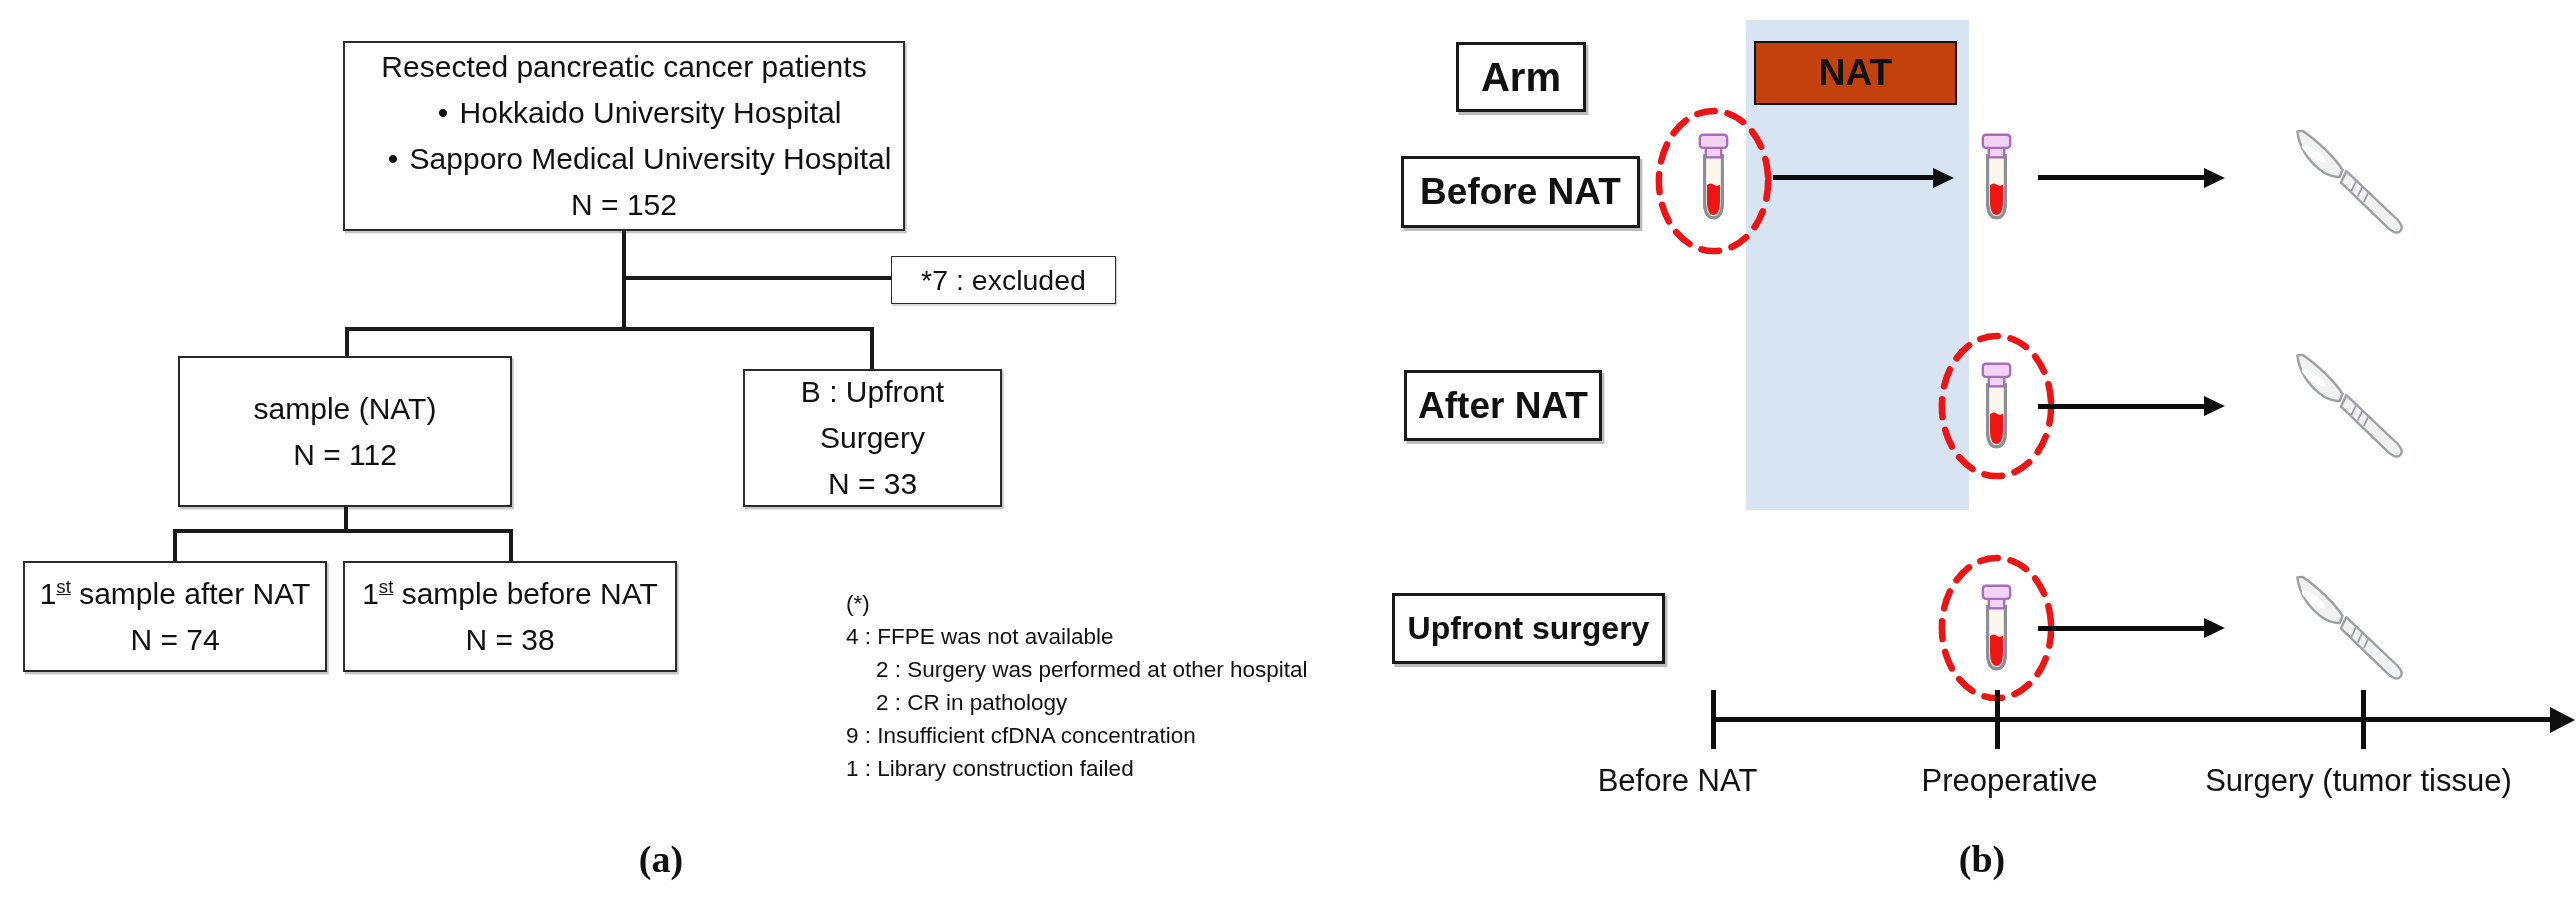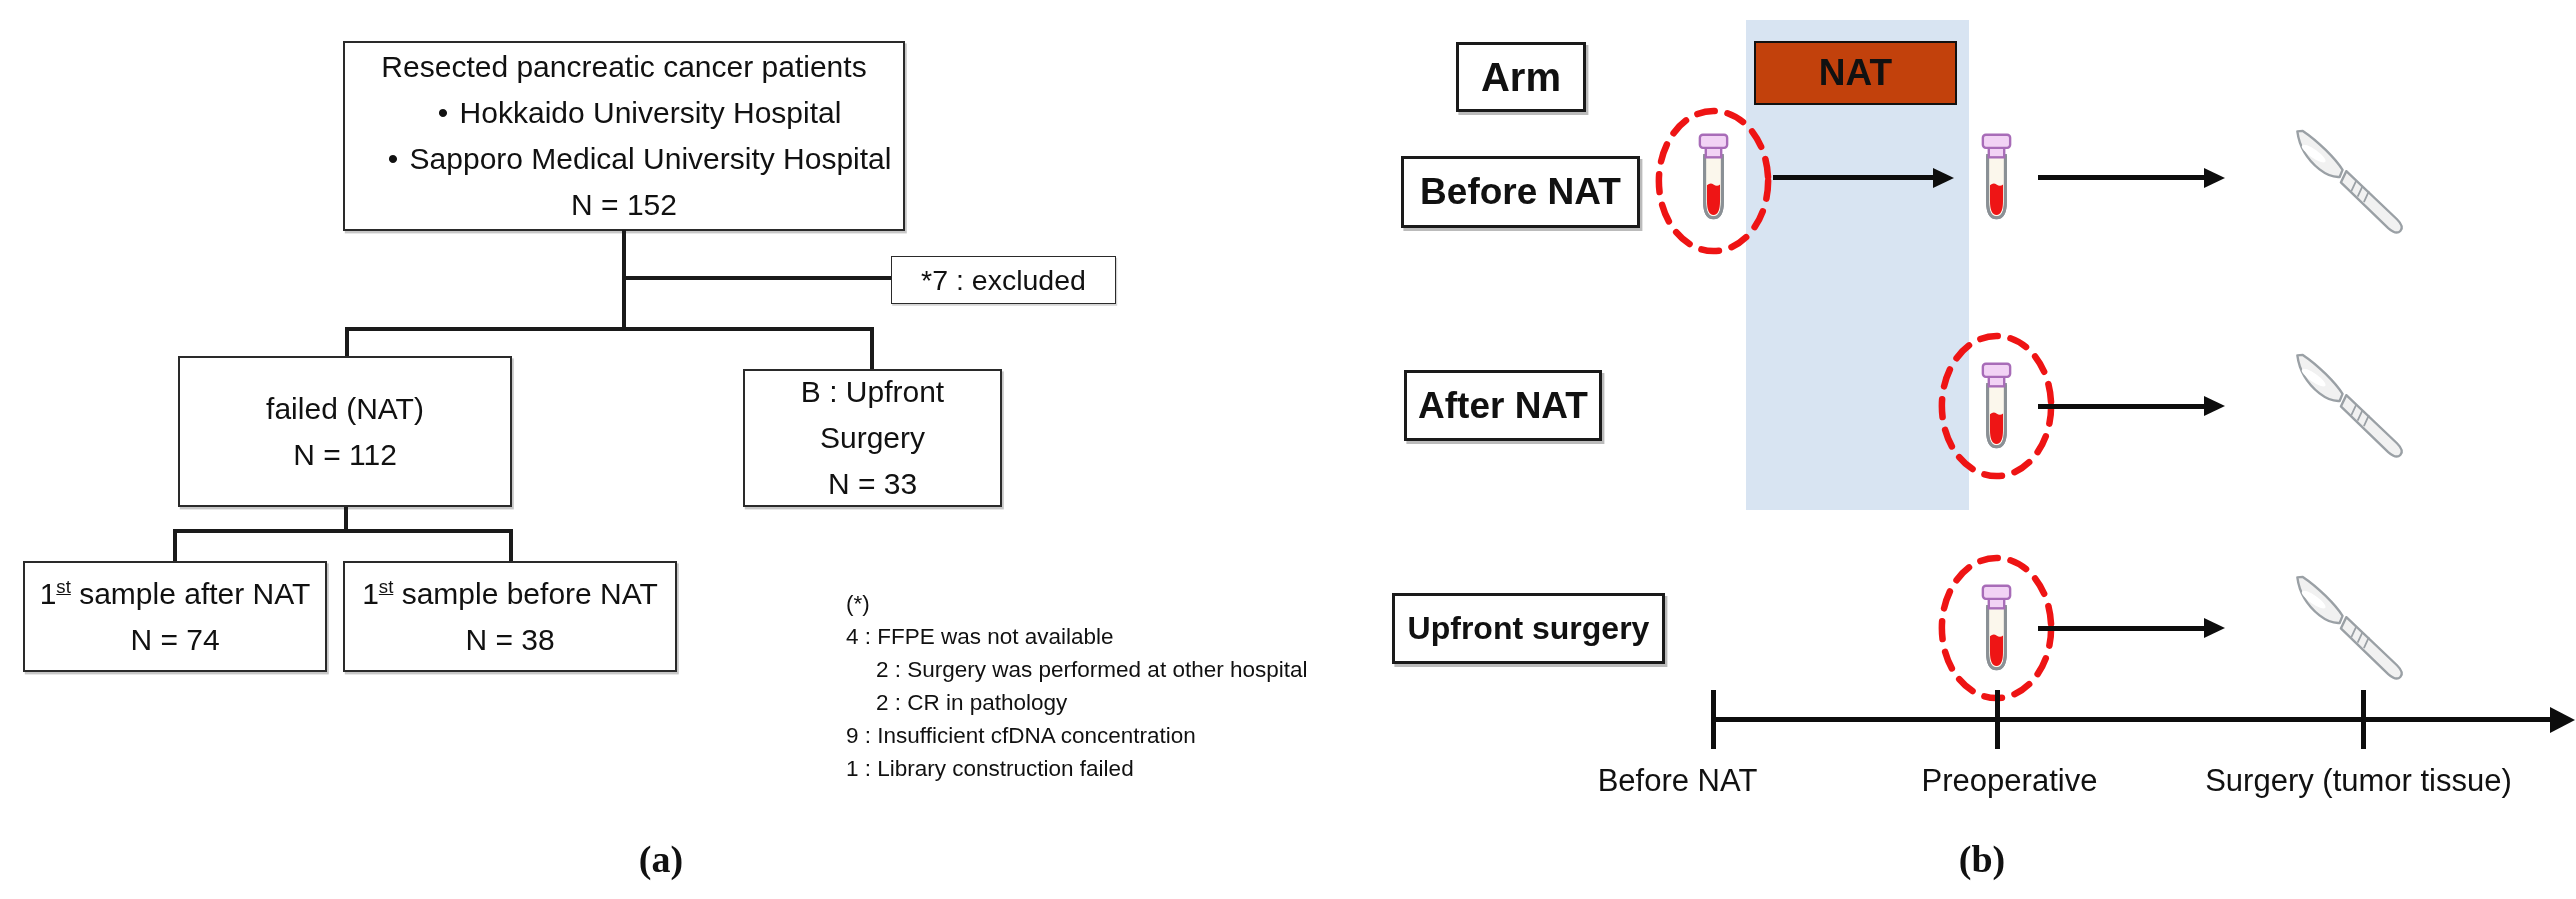--- a/index.html
+++ b/index.html
@@ -82,21 +82,21 @@
 
   <div class="abox" style="left:891px;top:256px;width:225px;height:48px;box-shadow:1.2px 1.8px 0 rgba(150,150,150,.4);border-width:1.8px;">
     <div class="fc-line" style="font-size:28.5px;line-height:28.5px;">*7 : excluded</div>
   </div>
 
   <div class="line" style="left:345px;top:327px;width:529px;height:3.6px;"></div>
   <div class="line" style="left:345px;top:327px;width:3.6px;height:30px;"></div>
   <div class="line" style="left:870px;top:327px;width:3.6px;height:43px;"></div>
 
   <div class="abox" style="left:178px;top:356px;width:334px;height:151px;">
-    <div class="fc-line">failed (NAT)</div>
+    <div class="fc-line">sample (NAT)</div>
     <div class="fc-line">N = 112</div>
   </div>
 
   <div class="abox" style="left:743px;top:369px;width:259px;height:138px;">
     <div class="fc-line">B : Upfront</div>
     <div class="fc-line">Surgery</div>
     <div class="fc-line">N = 33</div>
   </div>
 
   <div class="line" style="left:344px;top:507px;width:3.6px;height:25px;"></div>

